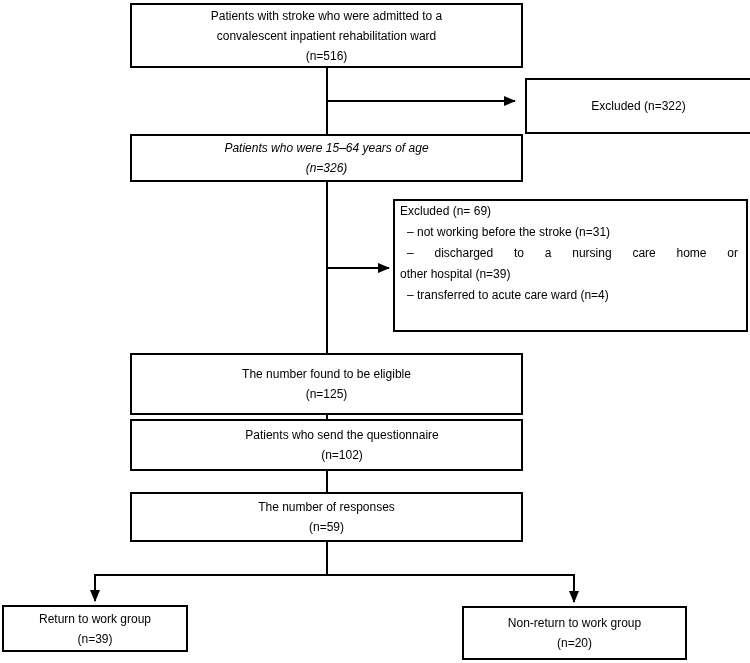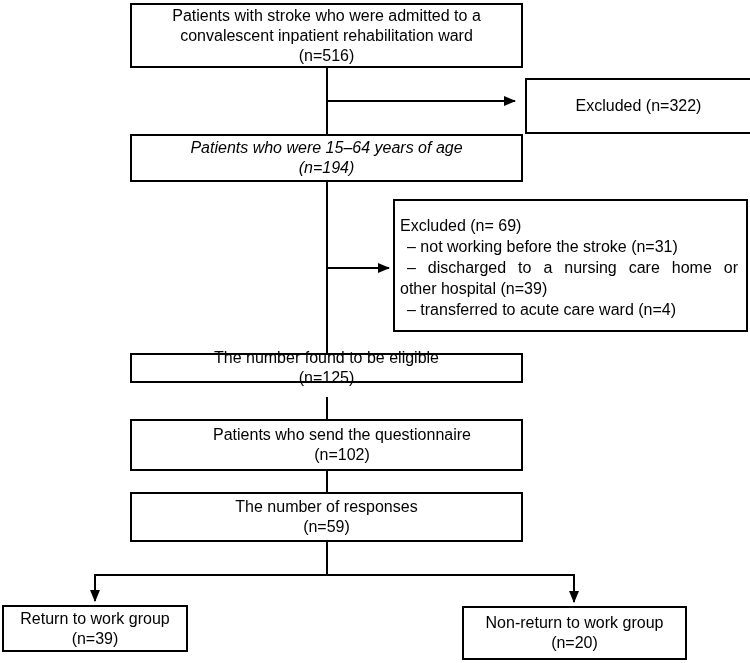--- a/index.html
+++ b/index.html
@@ -21,41 +21,41 @@
     left: 0;
     top: 0;
     width: 750px;
     height: 663px;
   }
   .node {
     position: absolute;
     box-sizing: border-box;
     border: 2px solid #000000;
     background: #ffffff;
-    font-size: 16px;
+    font-size: 12px;
     line-height: 20px;
   }
   .node.centered {
     display: flex;
     flex-direction: column;
     justify-content: center;
     align-items: center;
     text-align: center;
   }
   .node .line {
     display: block;
     white-space: nowrap;
   }
   
   .n-admitted        { left: 130px; top: 3px;   width: 393px; height: 65px; }
   .n-excluded-first  { left: 525px; top: 78px;  width: 227px; height: 56px; }
   .n-age             { left: 130px; top: 134px; width: 393px; height: 48px; font-style: italic; }
   .n-excluded-second { left: 393px; top: 199px; width: 355px; height: 133px;
-                       padding: 14px 8px 0 5px; line-height: 21px; }
-  .n-eligible        { left: 130px; top: 353px; width: 393px; height: 30px; }
+                       padding: 0 8px 0 5px; line-height: 21px; }
+  .n-eligible        { left: 130px; top: 353px; width: 393px; height: 62px; }
   .n-questionnaire   { left: 130px; top: 419px; width: 393px; height: 52px; padding-left: 31px; }
   .n-responses       { left: 130px; top: 492px; width: 393px; height: 50px; }
   .n-return          { left: 2px;   top: 605px; width: 186px; height: 47px; }
   .n-nonreturn       { left: 462px; top: 606px; width: 225px; height: 54px; }
   
   .n-excluded-second .ex-title { text-indent: 0; }
   .n-excluded-second .ex-item  { text-indent: 7px; }
   .n-excluded-second .ex-item-justify {
     text-indent: 7px;
     text-align: justify;
@@ -100,21 +100,21 @@
     <span class="line">convalescent inpatient rehabilitation ward</span>
     <span class="line">(n=516)</span>
   </div>
 
   <div class="node centered n-excluded-first">
     <span class="line">Excluded (n=322)</span>
   </div>
 
   <div class="node centered n-age">
     <span class="line">Patients who were 15–64 years of age</span>
-    <span class="line">(n=194)</span>
+    <span class="line">(n=326)</span>
   </div>
 
   <div class="node n-excluded-second">
     <div class="ex-title">Excluded (n= 69)</div>
     <div class="ex-item">– not working before the stroke (n=31)</div>
     <div class="ex-item-justify">– discharged to a nursing care home or</div>
     <div class="ex-cont">other hospital (n=39)</div>
     <div class="ex-item">– transferred to acute care ward (n=4)</div>
   </div>
 

